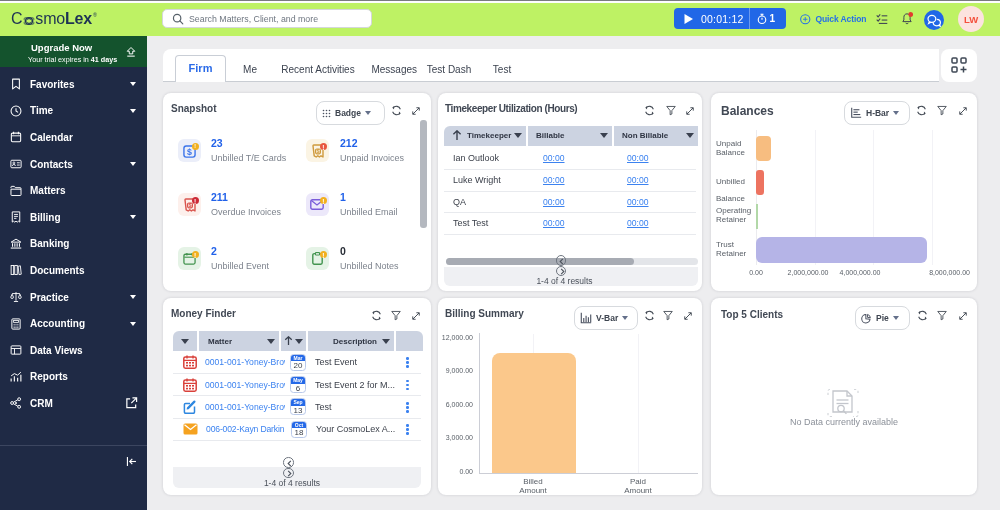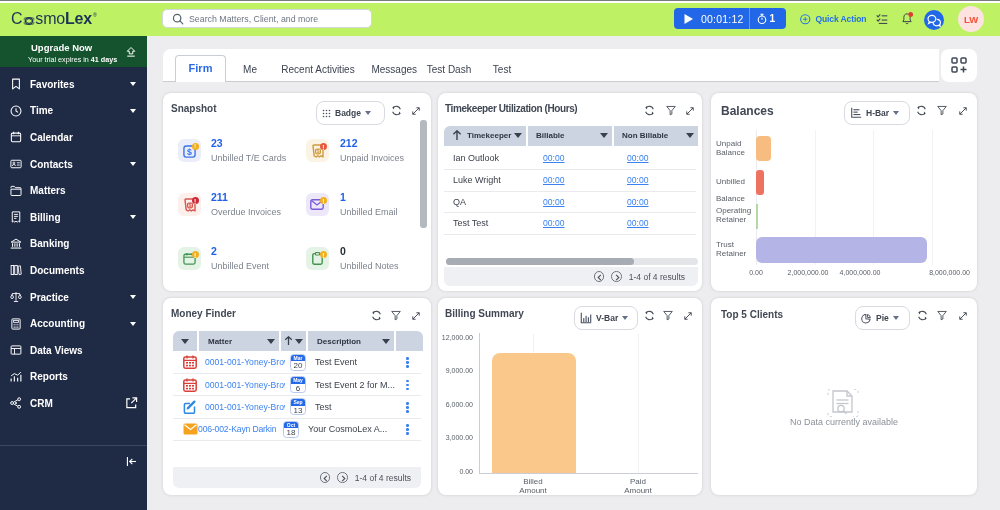--- a/index.html
+++ b/index.html
@@ -46,21 +46,21 @@
 .dd { height:24px; border:1px solid #d7dade; border-radius:8px; background:#fff; display:flex; align-items:center; padding:0 5px; gap:4px; font-size:8.5px; color:#3e4550; font-weight:700; white-space:nowrap; }
 .dd .c { width:0; height:0; border-left:3px solid transparent; border-right:3px solid transparent; border-top:4px solid #64708a; }
 
 
 .thead { display:flex; gap:2px; }
 .th { background:#ccd3e1; height:20px; display:flex; align-items:center; font-size:8px; font-weight:700; color:#2e3442; position:relative; }
 .th .c { position:absolute; right:4px; width:0; height:0; border-left:4px solid transparent; border-right:4px solid transparent; border-top:5px solid #39404e; }
 .trow { display:flex; align-items:center; border-bottom:1px solid #e8eaee; font-size:9px; color:#3c414b; white-space:nowrap; }
 .lnk { color:#3b82f0; text-decoration:underline; font-size:8.6px; }
 .nou { text-decoration:none !important; }
-.pfoot { background:#eff0f3; border-radius:0 0 6px 6px; display:flex; align-items:center; justify-content:flex-end; font-size:8.5px; color:#4a505a; }
+.pfoot { background:#eff0f3; border-radius:0 0 6px 6px; display:flex; align-items:center; justify-content:flex-end; font-size:8.5px; color:#4a505a;flex-direction:column; }
 .pc { width:10.5px; height:10.5px; border-radius:50%; border:1px solid #6f7680; position:relative; margin-right:7px; flex-shrink:0;}
 .dchip { width:16px; height:17px; border:1px solid #b9c9ea; border-radius:3.5px; overflow:hidden; display:inline-block; background:#fff; flex-shrink:0; margin-left:5px; }
 .dchip b { display:block; background:#2569e8; color:#fff; font-size:5px; font-weight:700; text-align:center; height:6.5px; line-height:6.5px; }
 .dchip i { display:block; font-style:normal; color:#3c414b; font-size:8px; font-weight:400; text-align:center; line-height:9.5px; }
 .kebab { position:relative; width:2.6px; height:11px; margin-left:auto; margin-right:12px; flex-shrink:0;}
 .kebab:before { content:""; position:absolute; left:0; top:0.5px; width:2.6px; height:2.6px; border-radius:50%; background:#3b82f0; box-shadow:0 4px 0 #3b82f0, 0 8px 0 #3b82f0; }
 </style>
 </head>
 <body>
 <div class="header">
@@ -539,21 +539,21 @@
     <div class="th" style="width:24px; border-radius:6px 0 0 0; justify-content:center;">
         <span class="c" style="position:static;"></span>
       </div>
     <div class="th" style="width:80px; padding-left:9px;">Matter<span class="c"></span></div>
     <div class="th" style="width:25px; padding-left:3px;">
         <svg width="9" height="10" viewBox="0 0 10 11" style="margin-right:2px;">
           <path d="M5 0.8 L5 10 M1.4 4.2 L5 0.8 L8.6 4.2" fill="none" stroke="#39404e" stroke-width="1.4"></path>
         </svg>
         <span class="c" style="position:static;"></span>
       </div>
-    <div class="th" style="width:86px; padding-left:9px;">Description<span class="c"></span></div>
+    <div class="th" style="width:86px; padding-left:25px;">Description<span class="c"></span></div>
     <div class="th" style="width:27px; border-radius:0 6px 0 0;"></div>
   </div>
   <div style="position:absolute; left:10px; top:53.5px; width:248px;">
     <div class="trow" style="height:22.4px;">
       <svg width="14" height="14" viewBox="0 0 14 14" style="margin-left:10px;">
           <rect x="0.8" y="2" width="12.4" height="11.2" rx="1.6" fill="none" stroke="#d9403a" stroke-width="1.5"></rect>
           <line x1="4" y1="0.6" x2="4" y2="3.4" stroke="#d9403a" stroke-width="1.4"></line>
           <line x1="10" y1="0.6" x2="10" y2="3.4" stroke="#d9403a" stroke-width="1.4"></line>
           <line x1="1" y1="5.4" x2="13" y2="5.4" stroke="#d9403a" stroke-width="1.3"></line>
           <g fill="#d9403a">
@@ -607,21 +607,21 @@
           <i>13</i>
         </span>
       <span style="margin-left:9px; width:82px; overflow:hidden;">Test</span>
       <span class="kebab"></span>
     </div>
     <div class="trow" style="height:22.4px;">
       <svg width="15" height="12" viewBox="0 0 15 12" style="margin-left:10px;">
           <rect x="0.5" y="0.5" width="14" height="11" rx="1.6" fill="#f5a21f"></rect>
           <path d="M1.5 1.8 L7.5 6.4 L13.5 1.8" fill="none" stroke="#fff" stroke-width="1.3"></path>
         </svg>
-      <span class="lnk nou" style="width:80px; white-space:nowrap; overflow:hidden; letter-spacing:-0.15px;">006-002-Kayn Darkin</span>
+      <span class="lnk nou" style="margin-left:8px; width:80px; white-space:nowrap; overflow:hidden; letter-spacing:-0.15px;">006-002-Kayn Darkin</span>
       <span class="dchip">
           <b>Oct</b>
           <i>18</i>
         </span>
       <span style="margin-left:9px; width:82px; overflow:hidden;">Your CosmoLex A...</span>
       <span class="kebab"></span>
     </div>
   </div>
   <div class="pfoot" style="position:absolute; left:10px; top:169px; width:248px; height:21px; padding-right:10px;">
     <div class="pc">

